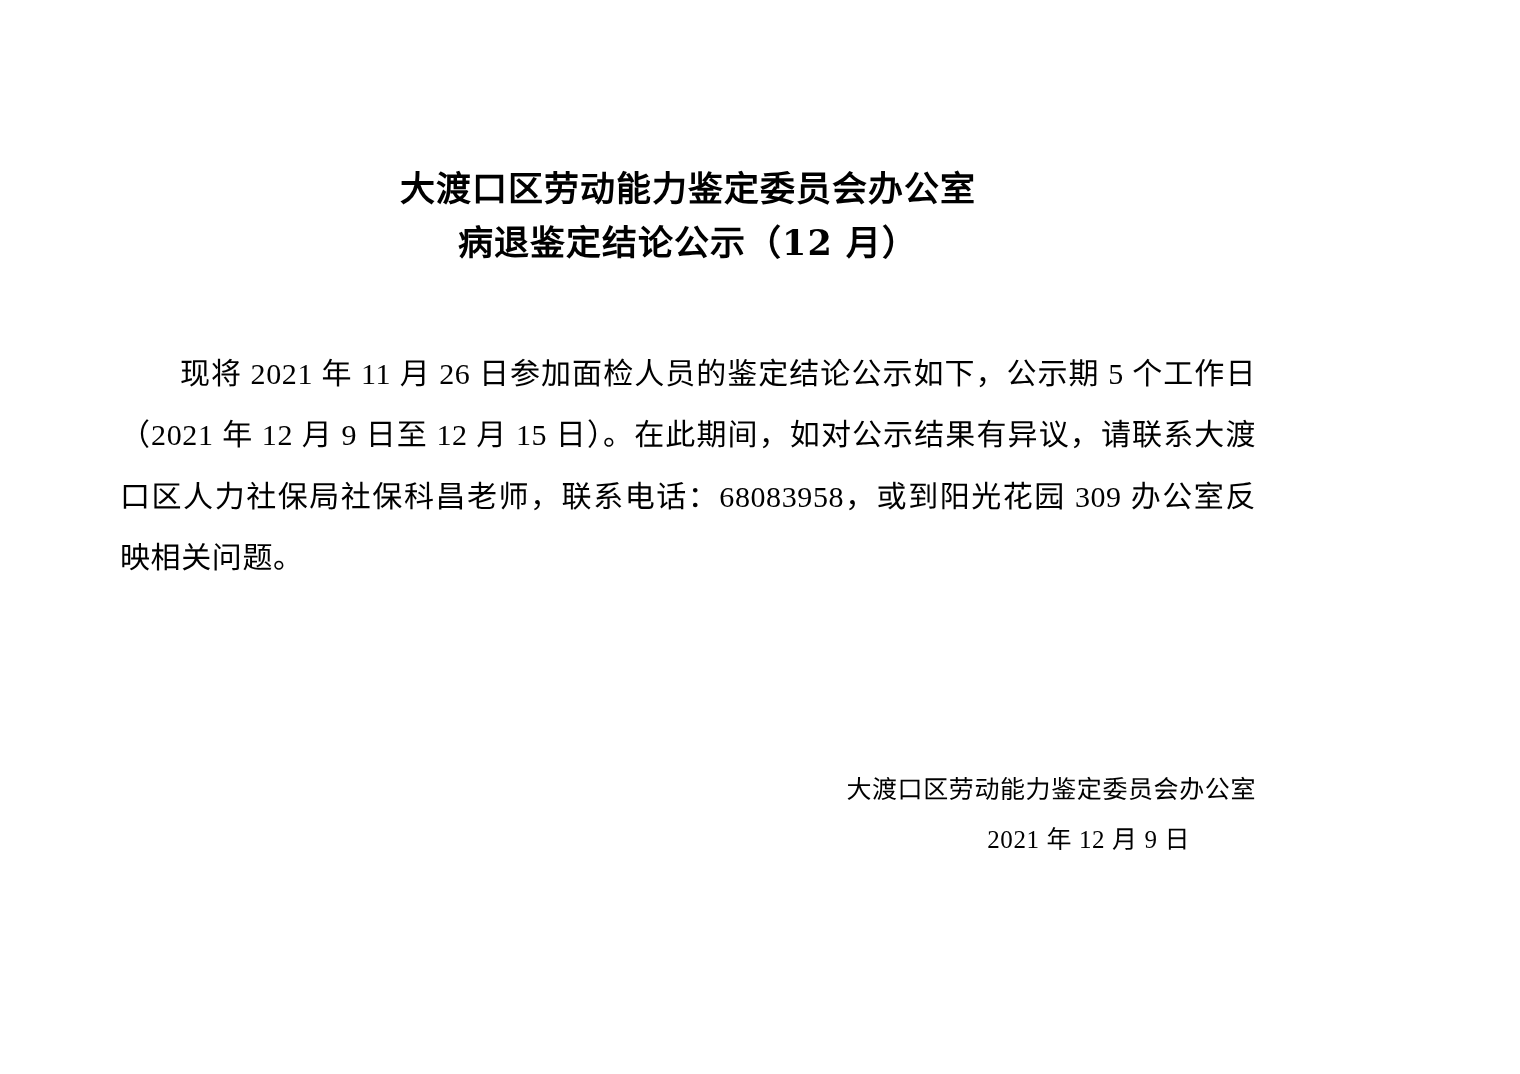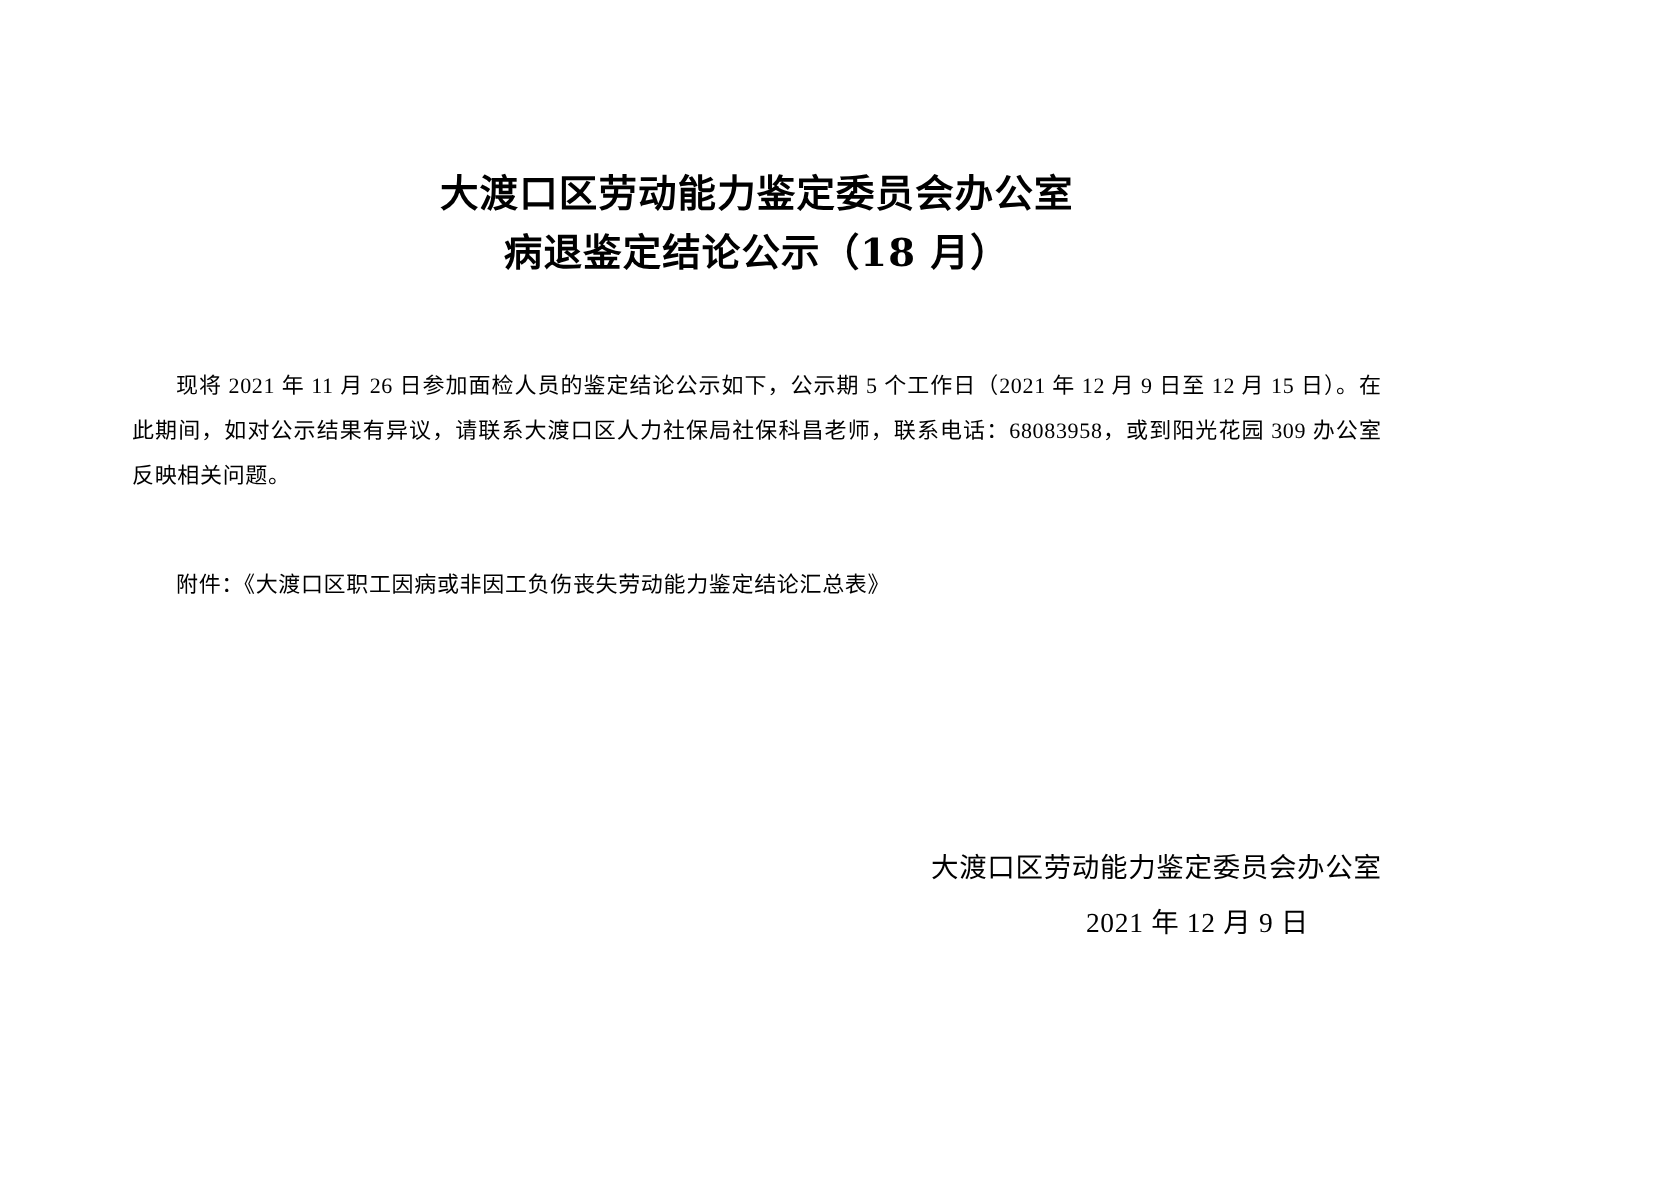--- a/index.html
+++ b/index.html
@@ -12,40 +12,40 @@
     height: 1074px;
     font-family: "Liberation Serif", "DejaVu Serif", serif;
     color: #000000;
     position: relative;
     overflow: hidden;
   }
   .page {
     box-sizing: border-box;
     width: 1376px;
     height: 1074px;
-    padding: 0 120px;
+    padding: 12px 120px;
     position: relative;
   }
   .title-block {
     text-align: center;
     padding-top: 150px;
   }
   .title-line {
     font-family: "DejaVu Serif", "Liberation Serif", serif;
     font-weight: bold;
     font-size: 35px;
     letter-spacing: 1px;
     line-height: 1.55;
     color: #000;
   }
   .body-block {
     margin-top: 72px;
   }
   .para {
-    font-size: 20px;
+    font-size: 30px;
     line-height: 2.05;
     text-align: justify;
     text-justify: inter-ideograph;
     letter-spacing: 0.6px;
   }
   .para.indent {
     text-indent: 2em;
   }
   .para.attachment {
     margin-top: 58px;
@@ -66,26 +66,25 @@
     text-align: right;
   }
 </style>
 </head>
 <body>
 
 <div class="page">
 
   <div class="title-block">
     <div class="title-line">大渡口区劳动能力鉴定委员会办公室</div>
-    <div class="title-line">病退鉴定结论公示（18 月）</div>
+    <div class="title-line">病退鉴定结论公示（12 月）</div>
   </div>
 
   <div class="body-block">
     <p class="para indent">现将 2021 年 11 月 26 日参加面检人员的鉴定结论公示如下，公示期 5 个工作日（2021 年 12 月 9 日至 12 月 15 日）。在此期间，如对公示结果有异议，请联系大渡口区人力社保局社保科昌老师，联系电话：68083958，或到阳光花园 309 办公室反映相关问题。</p>
-    <p class="para indent attachment">附件：《大渡口区职工因病或非因工负伤丧失劳动能力鉴定结论汇总表》</p>
   </div>
 
   <div class="sign-block">
     <div class="sign-line">大渡口区劳动能力鉴定委员会办公室</div>
     <div class="sign-line sign-date">2021 年 12 月 9 日</div>
   </div>
 
 </div>
 
 </body></html>

